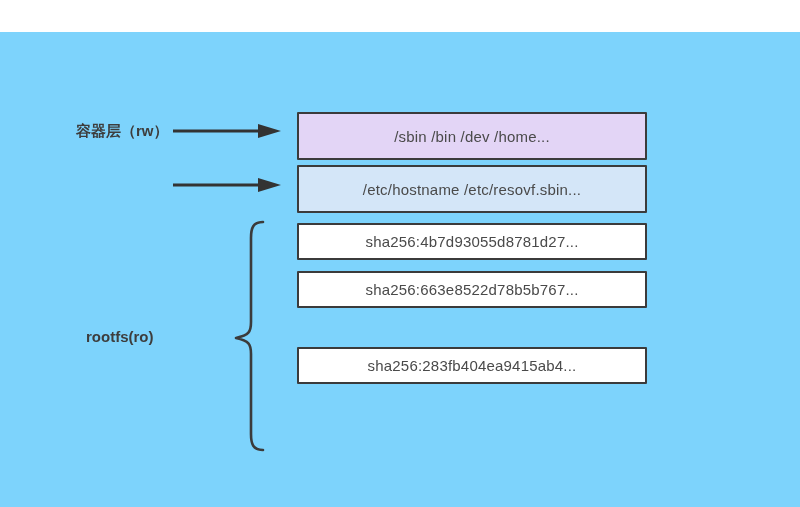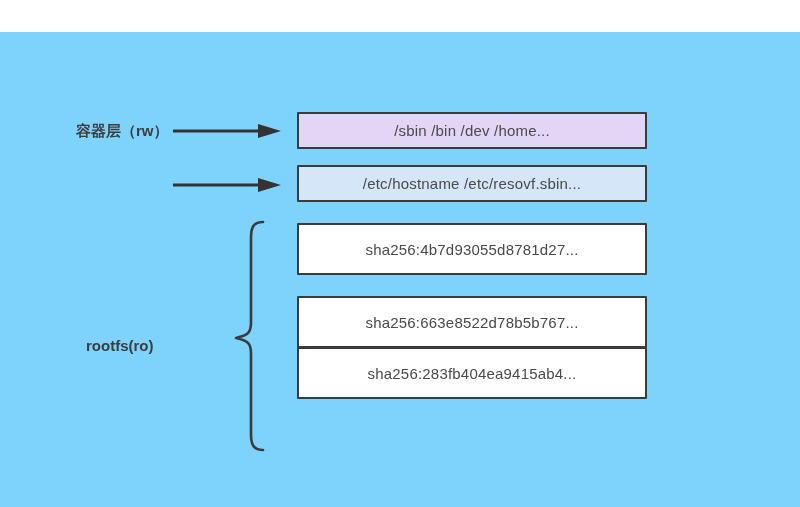--- a/index.html
+++ b/index.html
@@ -21,34 +21,34 @@
     color: #3d3d3d;
     font-size: 15px;
     font-weight: 600;
     white-space: nowrap;
     line-height: 20px;
   }
   .layer-box {
     position: absolute;
     left: 297px;
     width: 350px;
-    height: 37px;
+    height: 48px;
     border: 2px solid #3b3b3b;
     border-radius: 1px;
     box-sizing: border-box;
     display: flex;
     align-items: center;
     justify-content: center;
     font-size: 15px;
     color: #4a4a4a;
     letter-spacing: 0.2px;
     background: #ffffff;
   }
   .sha-box {
-    height: 52px;
+    height: 37px;
   }
   .arrow-svg, .brace-svg {
     position: absolute;
   }
 </style>
 </head>
 <body>
 
 <div class="canvas">
 
@@ -62,26 +62,26 @@
   <div class="layer-box" style="top: 80px; background-color: rgb(227, 213, 246);">/sbin /bin /dev /home...</div>
 
 
   <svg class="arrow-svg" style="left:170px; top:145px;" width="112" height="16" viewBox="0 0 112 16">
     <line x1="3" y1="8" x2="90" y2="8" stroke="#333333" stroke-width="3"></line>
     <polygon points="88,1 111,8 88,15" fill="#333333"></polygon>
   </svg>
 
   <div class="layer-box" style="top: 133px; background-color: rgb(212, 230, 248);">/etc/hostname /etc/resovf.sbin...</div>
 
-  <div class="side-label" style="left:86px; top:304px;">rootfs(ro)</div>
+  <div class="side-label" style="left:86px; top:295px;">rootfs(ro)</div>
 
   <svg class="brace-svg" style="left:228px; top:186px;" width="42" height="238" viewBox="0 0 42 238">
     <path d="M35,4 C25,4 23,10 23,20 L23,104 C23,114 21,117 8,120 C21,123 23,126 23,136 L23,216 C23,226 25,232 35,232" fill="none" stroke="#3b3b3b" stroke-width="2.6" stroke-linecap="round" stroke-linejoin="round"></path>
   </svg>
 
   <div class="layer-box sha-box" style="top:191px;">sha256:4b7d93055d8781d27...</div>
 
-  <div class="layer-box sha-box" style="top:264px;">sha256:663e8522d78b5b767...</div>
+  <div class="layer-box sha-box" style="top:239px;">sha256:663e8522d78b5b767...</div>
 
   <div class="layer-box sha-box" style="top:315px;">sha256:283fb404ea9415ab4...</div>
 
 
 </div>
 
 </body></html>

